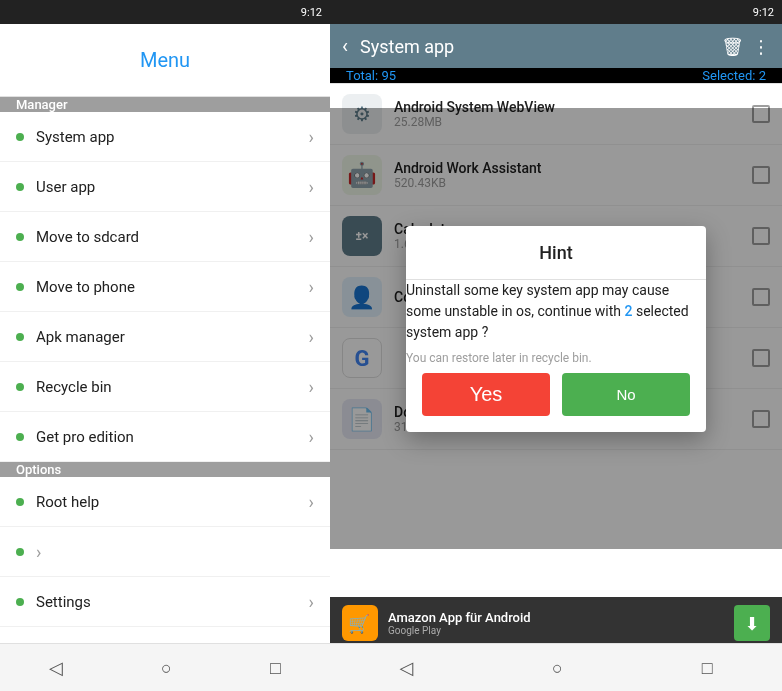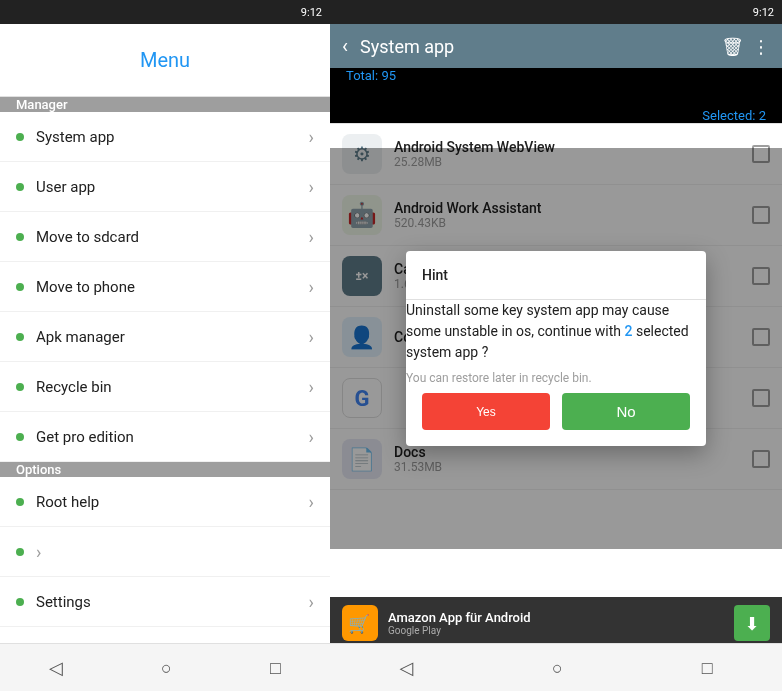--- a/index.html
+++ b/index.html
@@ -130,21 +130,21 @@
     .stats-bar {
       background: #000000;
       padding: 0 16px;
       display: flex;
       justify-content: space-between;
       font-size: 13px;
       border-bottom: 1px solid #e0e0e0;
     }
     .stats-bar .total { color: #9e9e9e; }
     .stats-bar .total span { color: #2196F3; }
-    .stats-bar .selected { color: #9e9e9e; margin-top: 40px; }
+    .stats-bar .selected { color: #9e9e9e; }
     .stats-bar .selected span { color: #2196F3; }
 
     .app-list {
       flex: 1;
       overflow: hidden;
       background: #fff;
     }
     .app-item {
       display: flex;
       align-items: center;
@@ -187,22 +187,23 @@
       z-index: 50;
     }
     .dialog {
       background: #fff;
       border-radius: 4px;
       width: 300px;
       overflow: hidden;
       box-shadow: 0 8px 24px rgba(0,0,0,0.3);
     }
     .dialog-title {
+      text-align: center;
       padding: 16px;
-      font-size: 14px;
+      font-size: 18px;
       font-weight: 500;
       color: #212121;
       border-bottom: 1px solid #e0e0e0;
     }
     .dialog-body {
     }
     .dialog-body .main-text {
       font-size: 14px;
       color: #212121;
       line-height: 1.5;
@@ -221,21 +222,21 @@
       gap: 12px;
       padding: 8px 16px 16px;
     }
     .btn-yes {
       flex: 1;
       padding: 10px;
       background: #f44336;
       color: #fff;
       border: none;
       border-radius: 4px;
-      font-size: 12px;
+      font-size: 20px;
       font-weight: 500;
       cursor: pointer;
       text-align: center;
     }
     .btn-no {
       flex: 1;
       padding: 10px;
       background: #4CAF50;
       color: #fff;
       border: none;

